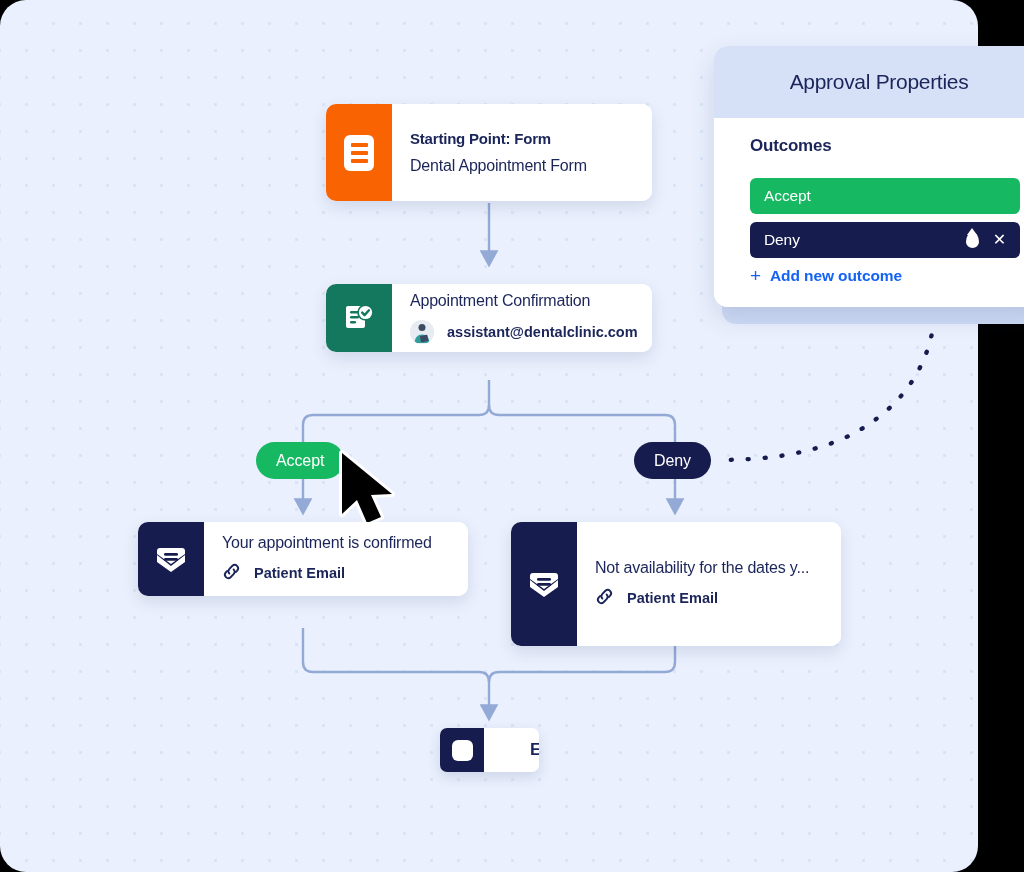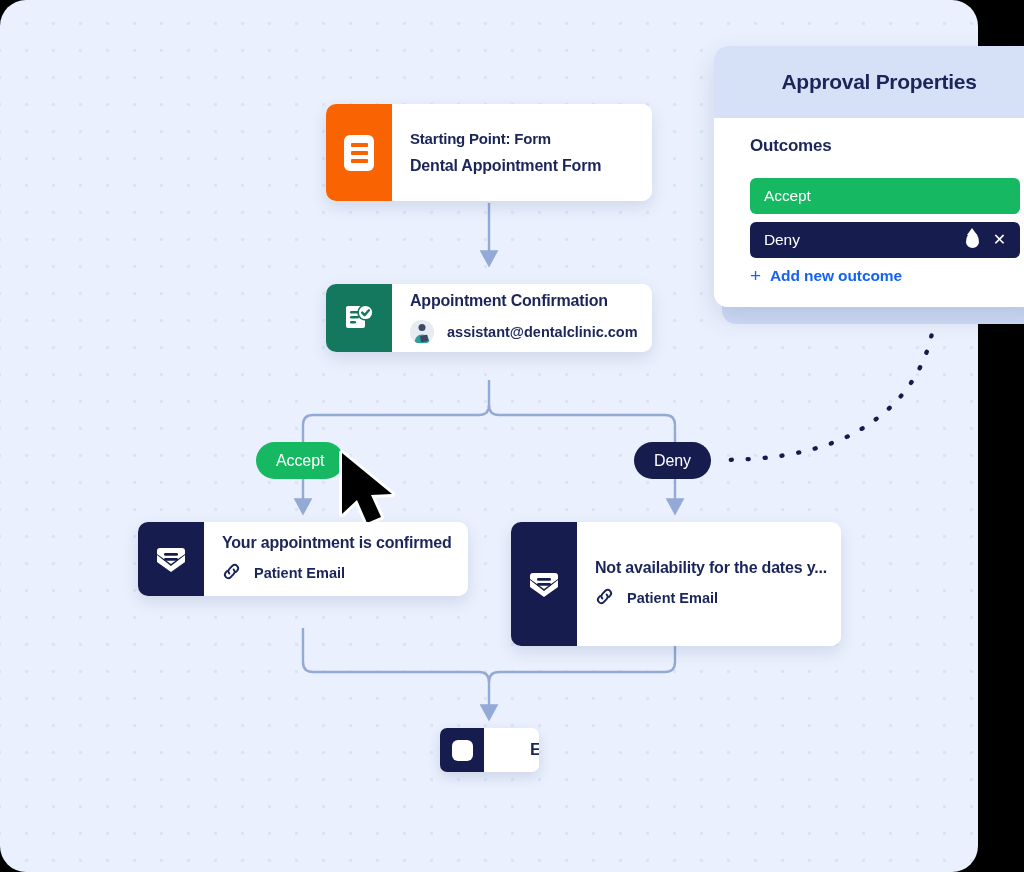--- a/index.html
+++ b/index.html
@@ -73,21 +73,21 @@
   }
   .node-title {
     font-size: 15px;
     font-weight: bold;
     color: #1b2559;
     letter-spacing: -0.2px;
     white-space: nowrap;
   }
   .node-sub {
     font-size: 16px;
-    font-weight: bold;
+    font-weight: normal;
     color: #1b2559;
     letter-spacing: -0.2px;
     white-space: nowrap;
   }
   .node-meta {
     display: flex;
     align-items: center;
     gap: 13px;
     font-size: 14.5px;
     font-weight: bold;
@@ -216,21 +216,21 @@
   }
   #panel-header {
     height: 72px;
     background: #d6e1f8;
     display: flex;
     align-items: center;
     justify-content: center;
   }
   #panel-header .panel-title {
     font-size: 21px;
-    font-weight: bold;
+    font-weight: normal;
     color: #1b2559;
     letter-spacing: -0.3px;
   }
   #panel-content {
     padding: 18px 24px 22px 36px;
     background: #ffffff;
   }
   .panel-section-label {
     font-size: 17px;
     font-weight: bold;

